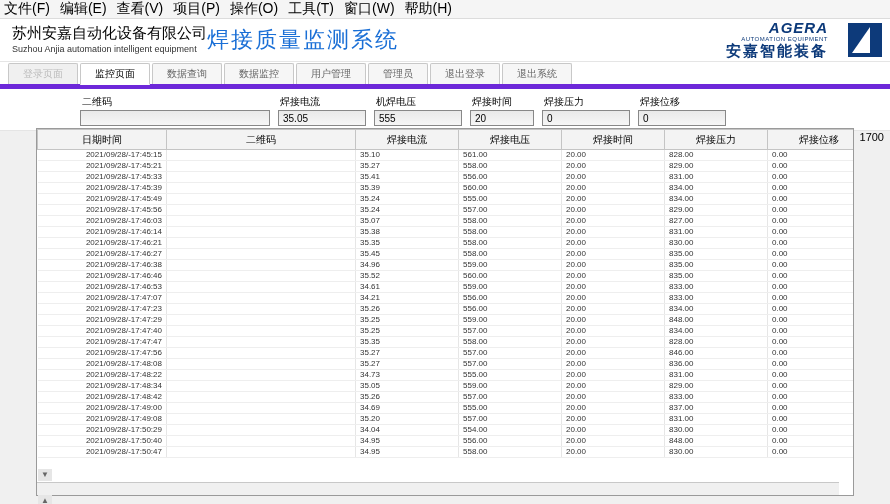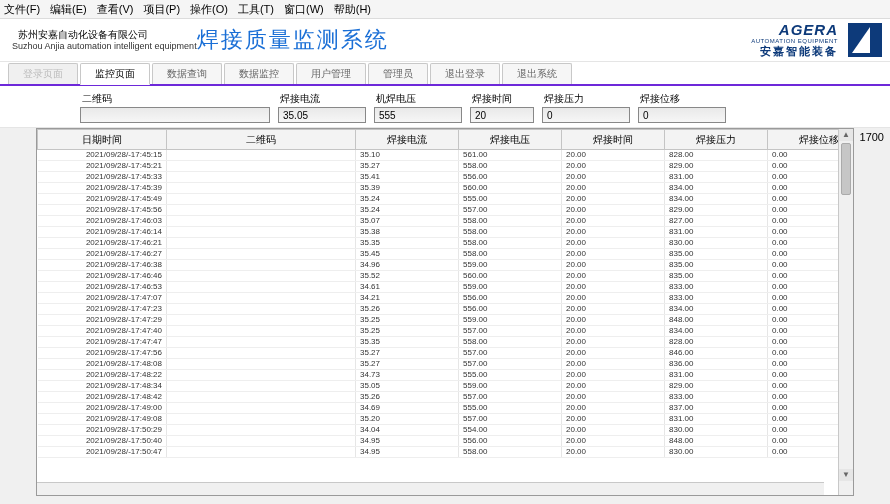--- a/index.html
+++ b/index.html
@@ -13,68 +13,68 @@
     font-size: 9px;
     color: #000;
   }
   .menubar {
     height: 18px;
     background: #f5f5f5;
     border-bottom: 1px solid #dcdcdc;
     display: flex;
     align-items: center;
     padding-left: 4px;
-    font-size: 11px;
+    font-size: 14px;
   }
   .menubar span { margin-right: 10px; cursor: default; }
   .header {
     height: 42px;
     background: #fff;
     display: flex;
     align-items: center;
     justify-content: space-between;
     padding: 0 8px 0 12px;
     border-bottom: 1px solid #e5e5e5;
   }
   .header-left { line-height: 1.2; }
-  .company-cn { font-size: 10px; font-family: Liberation Sans, sans-serif; margin-left: 6px; }
+  .company-cn { font-size: 15px; font-family: Liberation Mono, monospace; }
   .company-en { font-size: 9px; color: #333; }
   .header-title {
     font-size: 22px;
     color: #1a6fd6;
     font-family: "SimSun", serif;
     letter-spacing: 2px;
     flex: 1;
     text-align: left;
   }
-  .logo { display: flex; align-items: center; gap: 10px; }
+  .logo { display: flex; align-items: center; gap: 20px; }
   .logo-text { text-align: right; }
   .logo-brand { font-size: 15px; font-weight: bold; font-style: italic; color: #0d3a7a; font-family: Arial, sans-serif; letter-spacing: 1px;}
   .logo-sub1 { font-size: 6px; color: #0d3a7a; letter-spacing: 0.5px;}
-  .logo-sub2 { font-size: 11px; color: #0d3a7a; font-weight: bold; letter-spacing: 2px;}
+  .logo-sub2 { font-size: 15px; color: #0d3a7a; font-weight: bold; letter-spacing: 2px;}
   .logo-icon {
     width: 34px; height: 34px;
     background: #0d3a7a;
     position: relative;
     overflow: hidden;
   }
   .logo-icon::before {
     content: "";
     position: absolute;
     left: 4px; top: 4px;
     border-left: 18px solid transparent;
     border-bottom: 26px solid #fff;
   }
   .tabs {
     height: 22px;
     background: #fff;
     display: flex;
     align-items: flex-end;
     padding-left: 8px;
-    border-bottom: 2px solid #6d28d9;
+    border-bottom: 5px solid #6d28d9;
   }
   .tab {
     padding: 3px 14px;
     font-size: 10px;
     border: 1px solid #c8c8c8;
     border-bottom: none;
     margin-right: 2px;
     background: #f6f6f6;
     color: #666;
     cursor: pointer;
@@ -101,20 +101,21 @@
     line-height: 16px;
     box-sizing: border-box;
   }
   .table-wrap {
     position: absolute;
     left: 36px; right: 36px;
     top: 128px; bottom: 8px;
     border: 1px solid #9a9a9a;
     background: #fff;
     display: flex;
+    flex-direction: column;
   }
   .table-scroll {
     flex: 1;
     overflow: hidden;
     position: relative;
   }
   table {
     border-collapse: collapse;
     width: 100%;
     table-layout: fixed;

